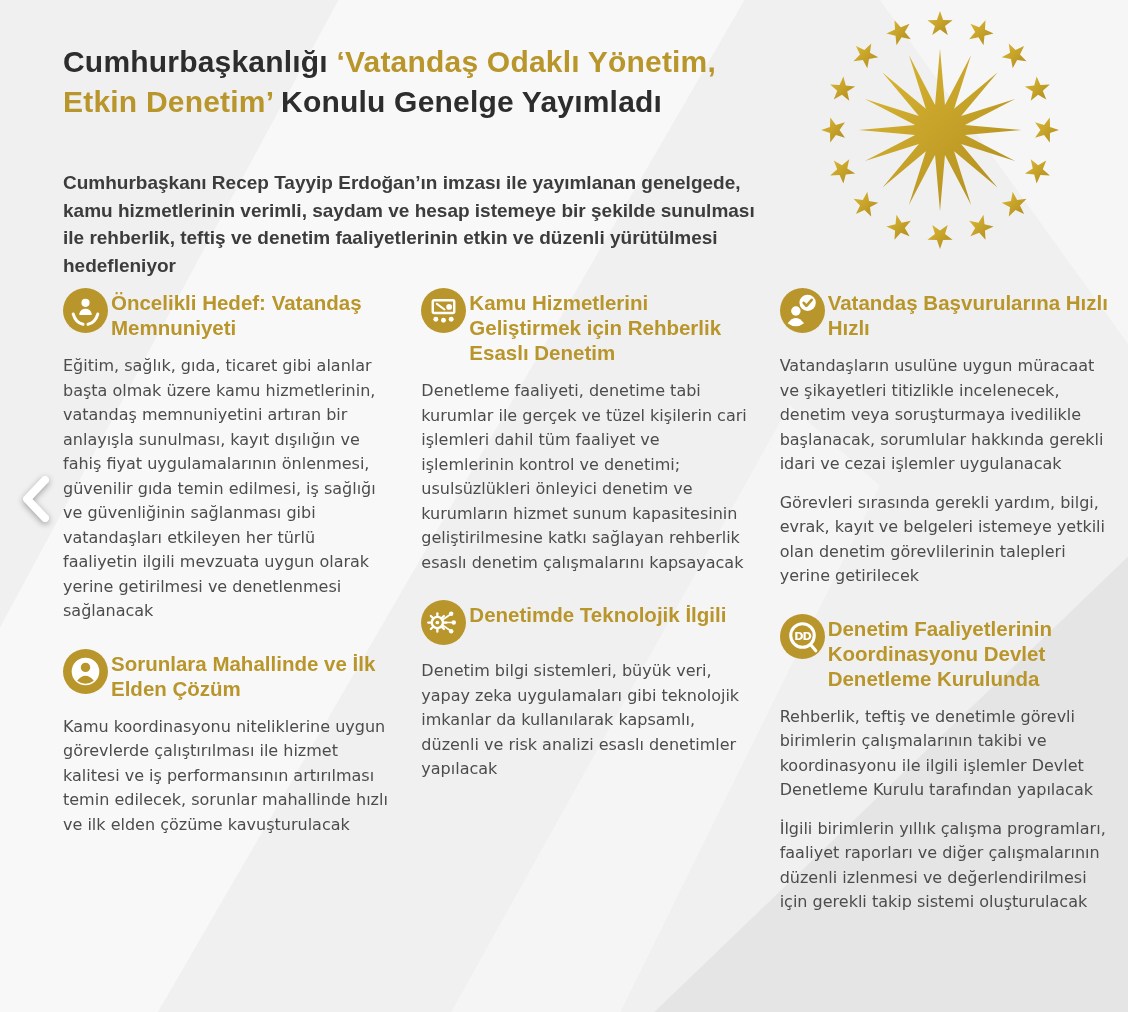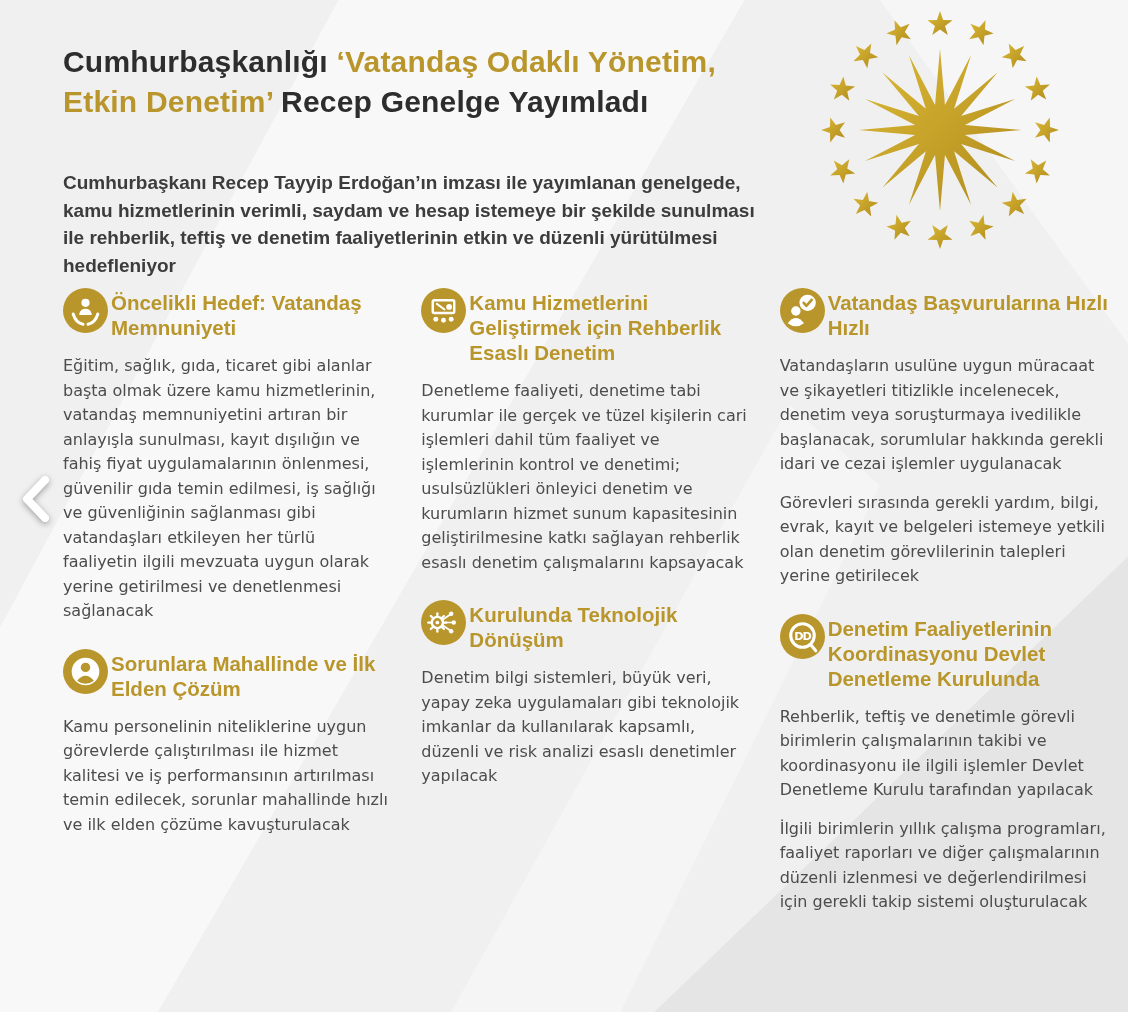--- a/index.html
+++ b/index.html
@@ -48,21 +48,21 @@
   }
 </style>
 </head>
 <body>
 
 <div class="bg-tri t1"></div>
 <div class="bg-tri t2"></div>
 <div class="bg-tri t3"></div>
 <div class="bg-tri t4"></div>
 
-<h1 class="title"><span>Cumhurbaşkanlığı </span><span class="gold">‘Vatandaş Odaklı Yönetim, Etkin Denetim’</span><span> Recep Genelge Yayımladı</span></h1>
+<h1 class="title"><span>Cumhurbaşkanlığı </span><span class="gold">‘Vatandaş Odaklı Yönetim, Etkin Denetim’</span><span> Konulu Genelge Yayımladı</span></h1>
 
 <p class="subtitle">Cumhurbaşkanı Recep Tayyip Erdoğan’ın imzası ile yayımlanan genelgede, kamu hizmetlerinin verimli, saydam ve hesap istemeye bir şekilde sunulması ile rehberlik, teftiş ve denetim faaliyetlerinin etkin ve düzenli yürütülmesi hedefleniyor</p>
 
 <svg id="seal" class="seal" width="248" height="248" viewBox="0 0 244 244">
   <defs>
     <linearGradient id="gg" x1="0" y1="0" x2="1" y2="1">
       <stop offset="0" stop-color="#ddba35"></stop>
       <stop offset="1" stop-color="#ae8a1d"></stop>
     </linearGradient>
   </defs>
@@ -114,21 +114,21 @@
       <div class="sec-head">
         <svg class="badge" viewBox="0 0 44 44">
           <circle cx="22" cy="22" r="22" fill="#b9962b"></circle>
           <circle cx="22" cy="22" r="13.5" fill="#fff"></circle>
           <circle cx="22" cy="18" r="4.6" fill="#b9962b"></circle>
           <path d="M13.8 31 q8.2 -9.5 16.4 0 q-8.2 6 -16.4 0 z" fill="#b9962b"></path>
         </svg>
         <div class="sec-title">Sorunlara Mahallinde ve İlk Elden Çözüm</div>
       </div>
       <div class="sec-body">
-        <p>Kamu personelinin niteliklerine uygun görevlerde çalıştırılması ile hizmet kalitesi ve iş performansının artırılması temin edilecek, sorunlar mahallinde hızlı ve ilk elden çözüme kavuşturulacak</p>
+        <p>Kamu koordinasyonu niteliklerine uygun görevlerde çalıştırılması ile hizmet kalitesi ve iş performansının artırılması temin edilecek, sorunlar mahallinde hızlı ve ilk elden çözüme kavuşturulacak</p>
       </div>
     </div>
   </div>
 
   <div class="col">
     <div class="section">
       <div class="sec-head">
         <svg class="badge" viewBox="0 0 44 44">
           <circle cx="22" cy="22" r="22" fill="#b9962b"></circle>
           <rect x="11.5" y="12" width="21" height="12.5" rx="1.5" fill="none" stroke="#fff" stroke-width="2.4"></rect>
@@ -159,21 +159,21 @@
               <path d="M11.4 17.4 L9.6 15.6"></path>
             <path d="M16 15.5 L16 13"></path>
               <path d="M20.6 17.4 L22.4 15.6"></path>
           </g>
           <path d="M20 20 L29 14 M21.5 22 L31 22 M20 24 L29 30" stroke="#fff" stroke-width="1.7" fill="none"></path>
           <circle cx="29.5" cy="13.5" r="2.2" fill="#fff"></circle>
           <circle cx="32" cy="22" r="2.2" fill="#fff"></circle>
           <circle cx="29.5" cy="30.5" r="2.2" fill="#fff"></circle>
           <circle cx="16" cy="22" r="1.8" fill="#fff"></circle>
         </svg>
-        <div class="sec-title">Kurulunda Teknolojik Dönüşüm</div>
+        <div class="sec-title">Denetimde Teknolojik İlgili</div>
       </div>
       <div class="sec-body">
         <p>Denetim bilgi sistemleri, büyük veri, yapay zeka uygulamaları gibi teknolojik imkanlar da kullanılarak kapsamlı, düzenli ve risk analizi esaslı denetimler yapılacak</p>
 
       </div>
     </div>
   </div>
 
   <div class="col">
     <div class="section">

